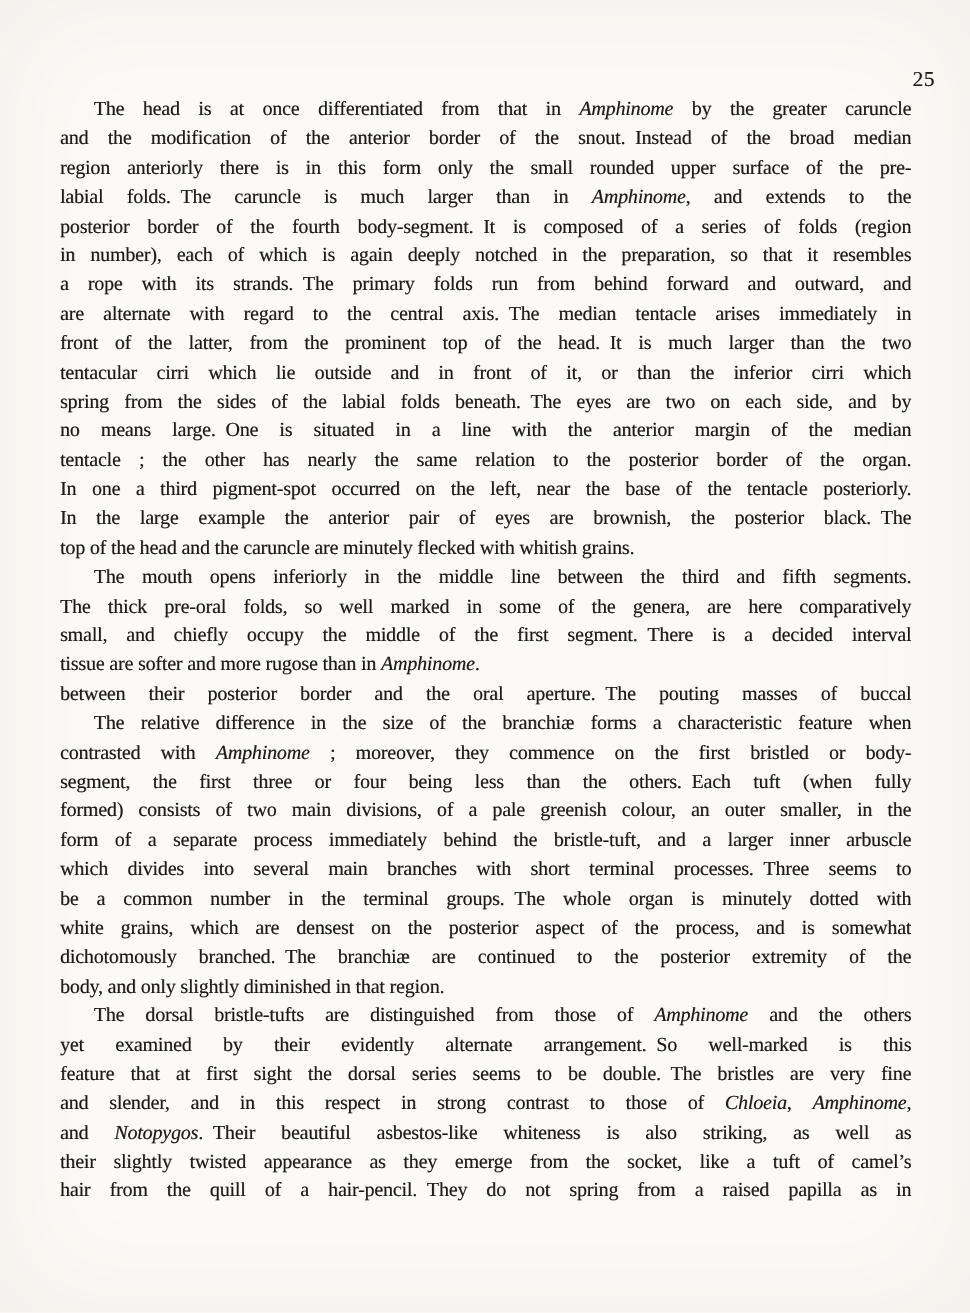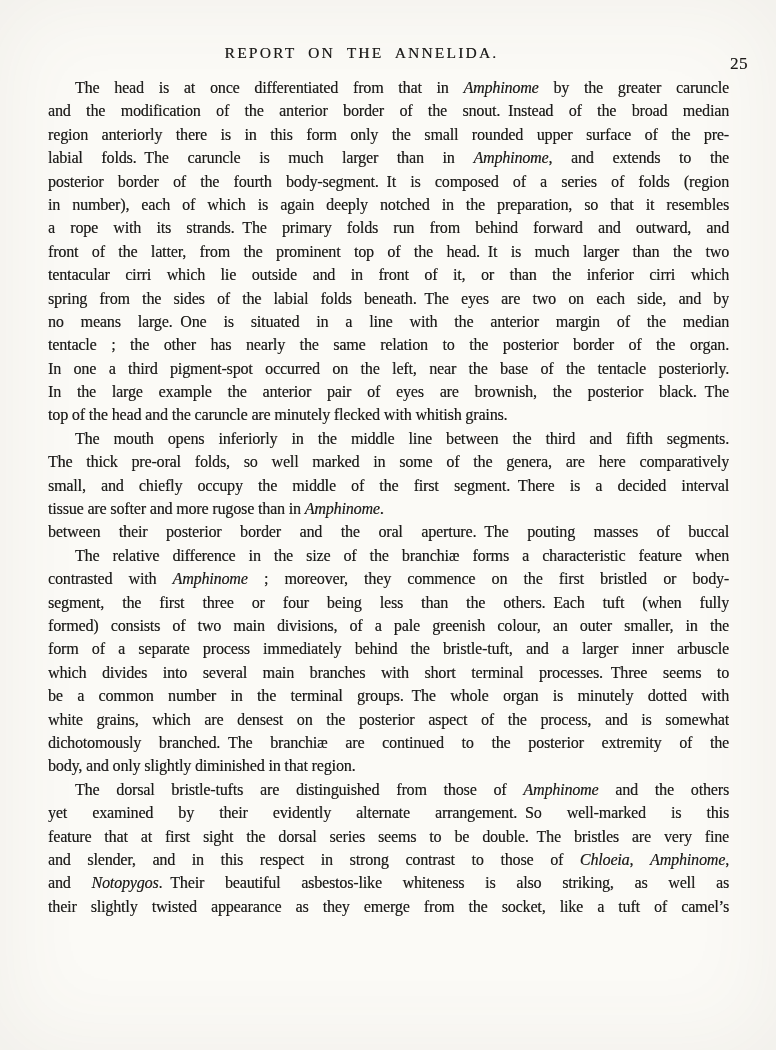--- a/index.html
+++ b/index.html
@@ -68,30 +68,30 @@
     text-align-last: left;
   }
   .em {
     font-style: italic;
   }
 </style>
 </head>
 <body>
 
 <div class="page" style="--paper: #fbfaf6; --ink: #1d1c1a;">
-  <div class="running-title">REPORT ON THE ANNELIDA.</div>
   <div class="page-number">25</div>
   <div class="text-block">
       <div class="line first"><span class="rm">The head is at once differentiated from that in </span><span class="em">Amphinome</span><span class="rm"> by the greater caruncle</span></div>
       <div class="line"><span class="rm">and the modification of the anterior border of the snout. Instead of the broad median</span></div>
       <div class="line"><span class="rm">region anteriorly there is in this form only the small rounded upper surface of the pre-</span></div>
       <div class="line"><span class="rm">labial folds. The caruncle is much larger than in </span><span class="em">Amphinome</span><span class="rm">, and extends to the</span></div>
       <div class="line"><span class="rm">posterior border of the fourth body-segment. It is composed of a series of folds (region</span></div>
       <div class="line"><span class="rm">in number), each of which is again deeply notched in the preparation, so that it resembles</span></div>
       <div class="line"><span class="rm">a rope with its strands. The primary folds run from behind forward and outward, and</span></div>
+      <div class="line"><span class="rm">are alternate with regard to the central axis. The median tentacle arises immediately in</span></div>
       <div class="line"><span class="rm">front of the latter, from the prominent top of the head. It is much larger than the two</span></div>
       <div class="line"><span class="rm">tentacular cirri which lie outside and in front of it, or than the inferior cirri which</span></div>
       <div class="line"><span class="rm">spring from the sides of the labial folds beneath. The eyes are two on each side, and by</span></div>
       <div class="line"><span class="rm">no means large. One is situated in a line with the anterior margin of the median</span></div>
       <div class="line"><span class="rm">tentacle ; the other has nearly the same relation to the posterior border of the organ.</span></div>
       <div class="line"><span class="rm">In one a third pigment-spot occurred on the left, near the base of the tentacle posteriorly.</span></div>
       <div class="line"><span class="rm">In the large example the anterior pair of eyes are brownish, the posterior black. The</span></div>
       <div class="line end"><span class="rm">top of the head and the caruncle are minutely flecked with whitish grains.</span></div>
       <div class="line first"><span class="rm">The mouth opens inferiorly in the middle line between the third and fifth segments.</span></div>
       <div class="line"><span class="rm">The thick pre-oral folds, so well marked in some of the genera, are here comparatively</span></div>
@@ -107,14 +107,15 @@
       <div class="line"><span class="rm">be a common number in the terminal groups. The whole organ is minutely dotted with</span></div>
       <div class="line"><span class="rm">white grains, which are densest on the posterior aspect of the process, and is somewhat</span></div>
       <div class="line"><span class="rm">dichotomously branched. The branchiæ are continued to the posterior extremity of the</span></div>
       <div class="line end"><span class="rm">body, and only slightly diminished in that region.</span></div>
       <div class="line first"><span class="rm">The dorsal bristle-tufts are distinguished from those of </span><span class="em">Amphinome</span><span class="rm"> and the others</span></div>
       <div class="line"><span class="rm">yet examined by their evidently alternate arrangement. So well-marked is this</span></div>
       <div class="line"><span class="rm">feature that at first sight the dorsal series seems to be double. The bristles are very fine</span></div>
       <div class="line"><span class="rm">and slender, and in this respect in strong contrast to those of </span><span class="em">Chloeia</span><span class="rm">, </span><span class="em">Amphinome</span><span class="rm">,</span></div>
       <div class="line"><span class="rm">and </span><span class="em">Notopygos</span><span class="rm">. Their beautiful asbestos-like whiteness is also striking, as well as</span></div>
       <div class="line"><span class="rm">their slightly twisted appearance as they emerge from the socket, like a tuft of camel’s</span></div>
+      <div class="line"><span class="rm">hair from the quill of a hair-pencil. They do not spring from a raised papilla as in</span></div>
     </div>
 </div>
 
 </body></html>

